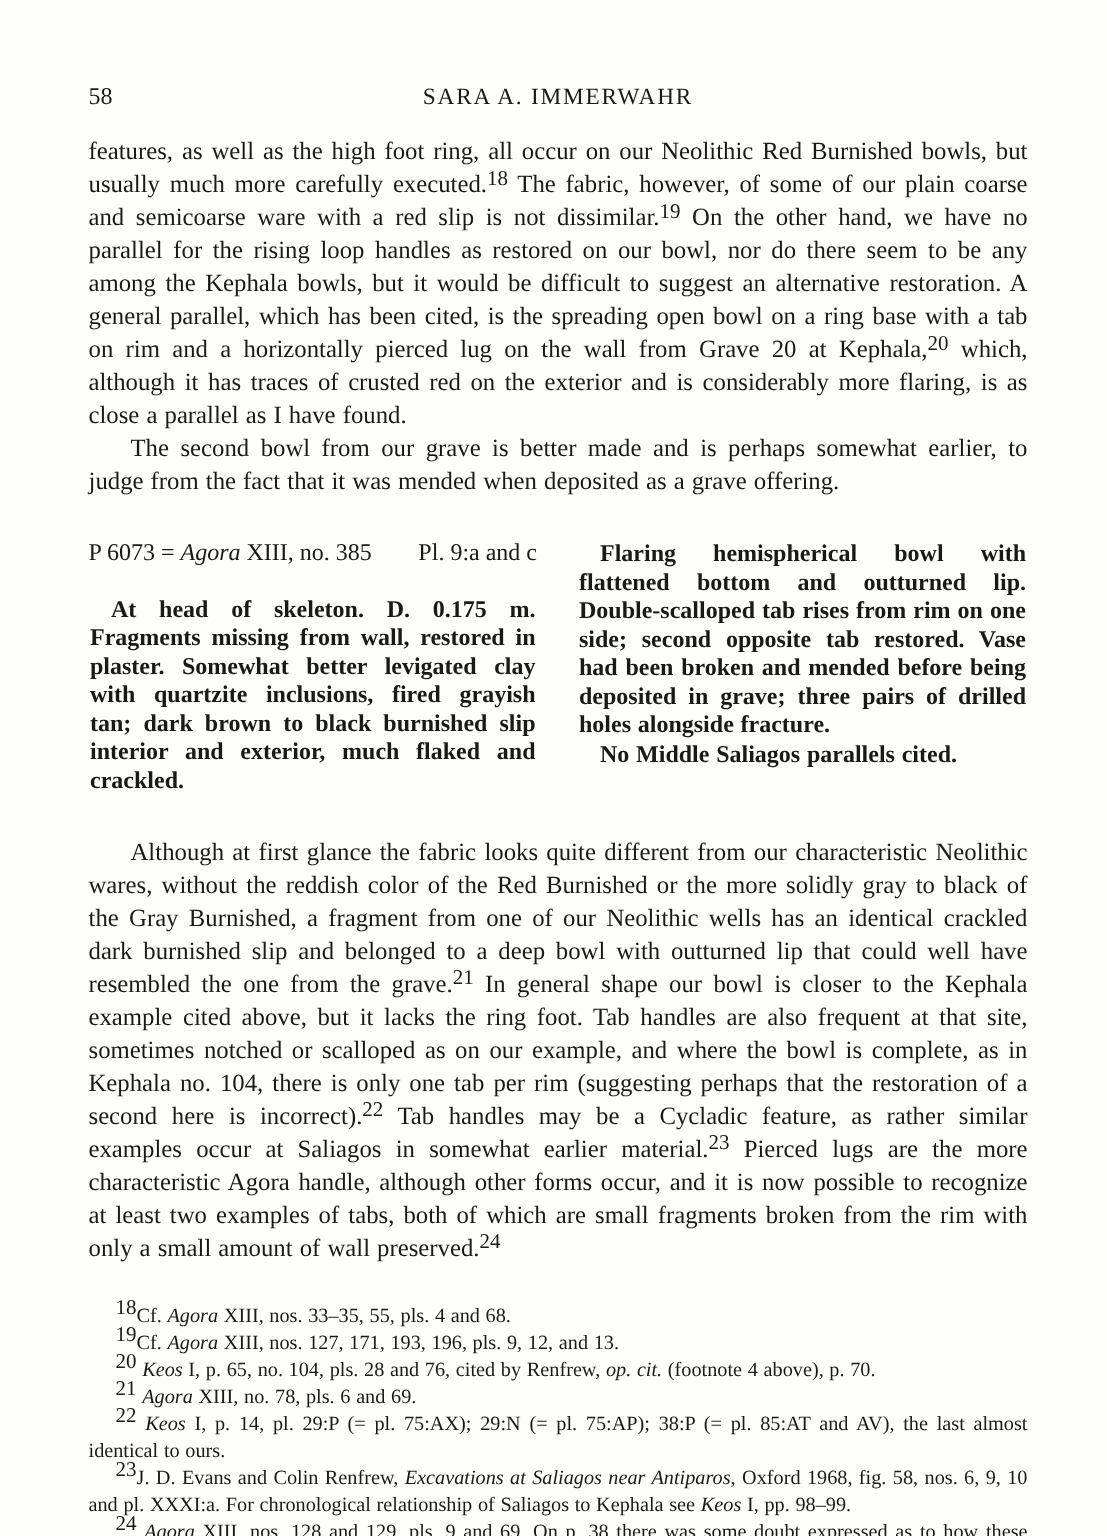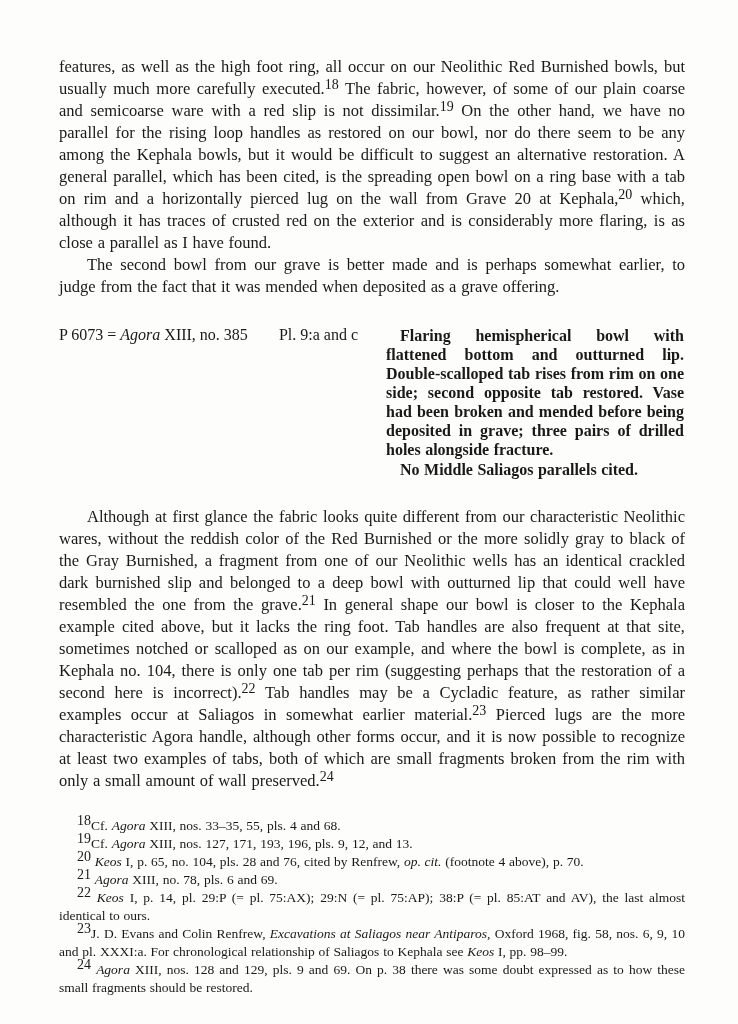--- a/index.html
+++ b/index.html
@@ -87,32 +87,37 @@
     word-spacing: 0.4px;
   }
   i { font-style: italic; }
 </style>
 </head>
 <body>
 
 <div class="page">
   <div class="content">
 
+    <div class="page-header">
+      <span class="page-num">58</span>
+      <span class="running-head">SARA A. IMMERWAHR</span>
+    </div>
 
     <div>
       <p class="para no-indent">features, as well as the high foot ring, all occur on our Neolithic Red Burnished bowls, but usually much more carefully executed.<sup>18</sup> The fabric, however, of some of our plain coarse and semicoarse ware with a red slip is not dissimilar.<sup>19</sup> On the other hand, we have no parallel for the rising loop handles as restored on our bowl, nor do there seem to be any among the Kephala bowls, but it would be difficult to suggest an alternative restoration. A general parallel, which has been cited, is the spreading open bowl on a ring base with a tab on rim and a horizontally pierced lug on the wall from Grave 20 at Kephala,<sup>20</sup> which, although it has traces of crusted red on the exterior and is considerably more flaring, is as close a parallel as I have found.</p>
       <p class="para">The second bowl from our grave is better made and is perhaps somewhat earlier, to judge from the fact that it was mended when deposited as a grave offering.</p>
     </div>
 
     <div class="catalog">
       <div class="cat-left">
         <div class="cat-heading">
           <span>P 6073 = <i>Agora</i> XIII, no. 385</span>
           <span>Pl. 9:a and c</span>
         </div>
+        <p class="cat-para">At head of skeleton. D. 0.175 m. Fragments missing from wall, restored in plaster. Somewhat better levigated clay with quartzite inclusions, fired grayish tan; dark brown to black burnished slip interior and exterior, much flaked and crackled.</p>
       </div>
       <div class="cat-right">
         <p class="cat-para">Flaring hemispherical bowl with flattened bottom and outturned lip. Double-scalloped tab rises from rim on one side; second opposite tab restored. Vase had been broken and mended before being deposited in grave; three pairs of drilled holes alongside fracture.</p>
         <p class="cat-para">No Middle Saliagos parallels cited.</p>
       </div>
     </div>
 
     <p class="para">Although at first glance the fabric looks quite different from our characteristic Neolithic wares, without the reddish color of the Red Burnished or the more solidly gray to black of the Gray Burnished, a fragment from one of our Neolithic wells has an identical crackled dark burnished slip and belonged to a deep bowl with outturned lip that could well have resembled the one from the grave.<sup>21</sup> In general shape our bowl is closer to the Kephala example cited above, but it lacks the ring foot. Tab handles are also frequent at that site, sometimes notched or scalloped as on our example, and where the bowl is complete, as in Kephala no. 104, there is only one tab per rim (suggesting perhaps that the restoration of a second here is incorrect).<sup>22</sup> Tab handles may be a Cycladic feature, as rather similar examples occur at Saliagos in somewhat earlier material.<sup>23</sup> Pierced lugs are the more characteristic Agora handle, although other forms occur, and it is now possible to recognize at least two examples of tabs, both of which are small fragments broken from the rim with only a small amount of wall preserved.<sup>24</sup></p>
 
     <div class="footnotes">

